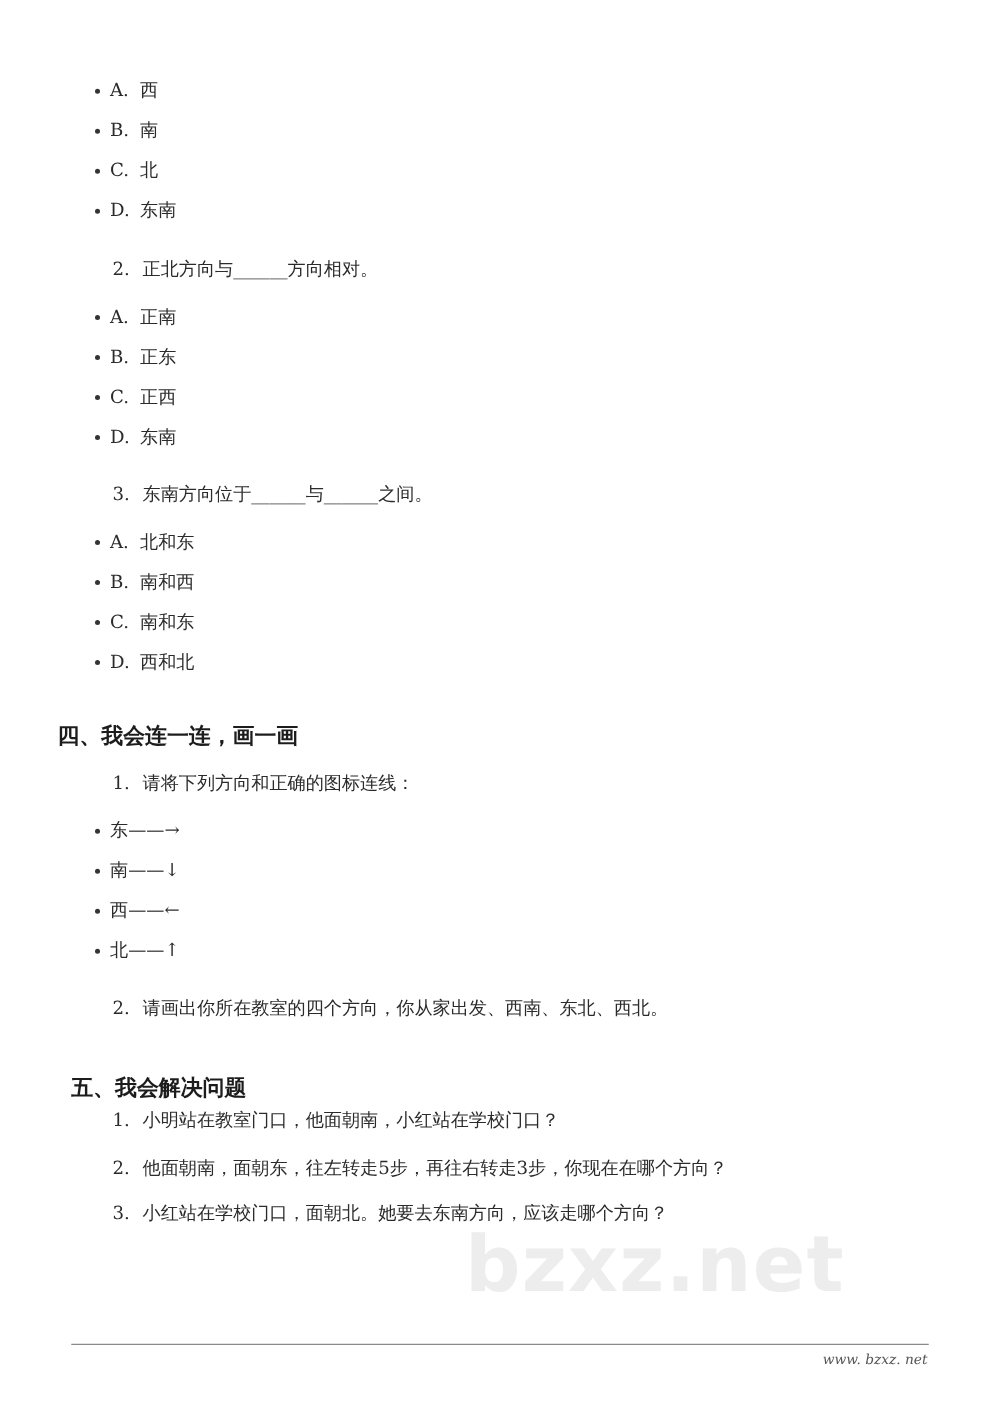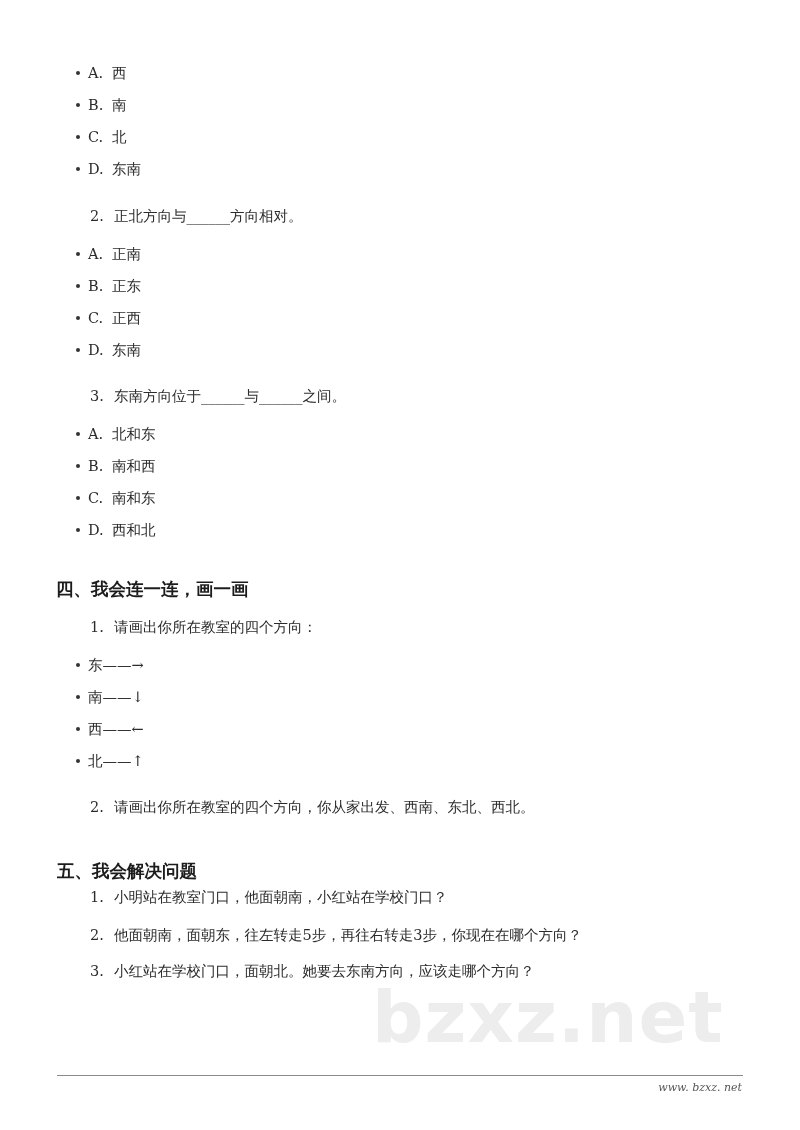--- a/index.html
+++ b/index.html
@@ -12,21 +12,21 @@
   .opt .dot { position: absolute; left: 0; top: 7px; width: 4px; height: 4px; border-radius: 50%; background: #333; }
   .opt .letter { position: absolute; left: 12px; top: 0; }
   .opt .txt { position: absolute; left: 36px; top: 0; }
   .q { font-size: 14.5px; line-height: 18px; }
   .q .num { position: absolute; left: 0; top: 0; }
   .q .txt { position: absolute; left: 24px; top: 0; }
   .heading { font-family: "DejaVu Sans", "Liberation Sans", sans-serif; font-weight: bold; font-size: 17.5px; color: #1c1c1c; line-height: 22px; }
   .arrow-item { font-size: 14.5px; line-height: 18px; }
   .arrow-item .dot { position: absolute; left: 0; top: 7px; width: 4px; height: 4px; border-radius: 50%; background: #333; }
   .arrow-item .txt { position: absolute; left: 12px; top: 0; }
-  .watermark { font-family: "DejaVu Sans", "Liberation Sans", sans-serif; font-weight: bold; font-size: 72px; color: #ededed; letter-spacing: 1px; }
+  .watermark { font-family: "DejaVu Sans", "Liberation Sans", sans-serif; font-weight: bold; font-size: 62px; color: #ededed; letter-spacing: 1px; }
   .footer-line { position: absolute; left: 57px; top: 1075px; width: 686px; height: 1px; background: #8a8a8a; }
   .footer-text { font-family: "DejaVu Serif", "Liberation Serif", serif; font-style: italic; font-size: 11px; color: #555; }
 </style>
 </head>
 <body>
 
 <div class="abs opt" style="left:76px; top:64px;">
   <span class="dot"></span>
   <span class="letter">A.</span>
   <span class="txt">西</span>
@@ -90,24 +90,24 @@
   <span class="dot"></span>
   <span class="letter">C.</span>
   <span class="txt">南和东</span>
 </div>
 <div class="abs opt" style="left:76px; top:521px;">
   <span class="dot"></span>
   <span class="letter">D.</span>
   <span class="txt">西和北</span>
 </div>
 
-<div class="abs heading" style="left:56px; top:578px;">四、我会连一连，画一画</div>
+<div class="abs heading" style="left:46px; top:578px;">四、我会连一连，画一画</div>
 <div class="abs q" style="left:90px; top:618px;">
   <span class="num">1.</span>
-  <span class="txt">请画出你所在教室的四个方向：</span>
+  <span class="txt">请将下列方向和正确的图标连线：</span>
 </div>
 <div class="abs arrow-item" style="left:76px; top:656px;">
   <span class="dot"></span>
   <span class="txt">东——→</span>
 </div>
 <div class="abs arrow-item" style="left:76px; top:688px;">
   <span class="dot"></span>
   <span class="txt">南——↓</span>
 </div>
 <div class="abs arrow-item" style="left:76px; top:720px;">

